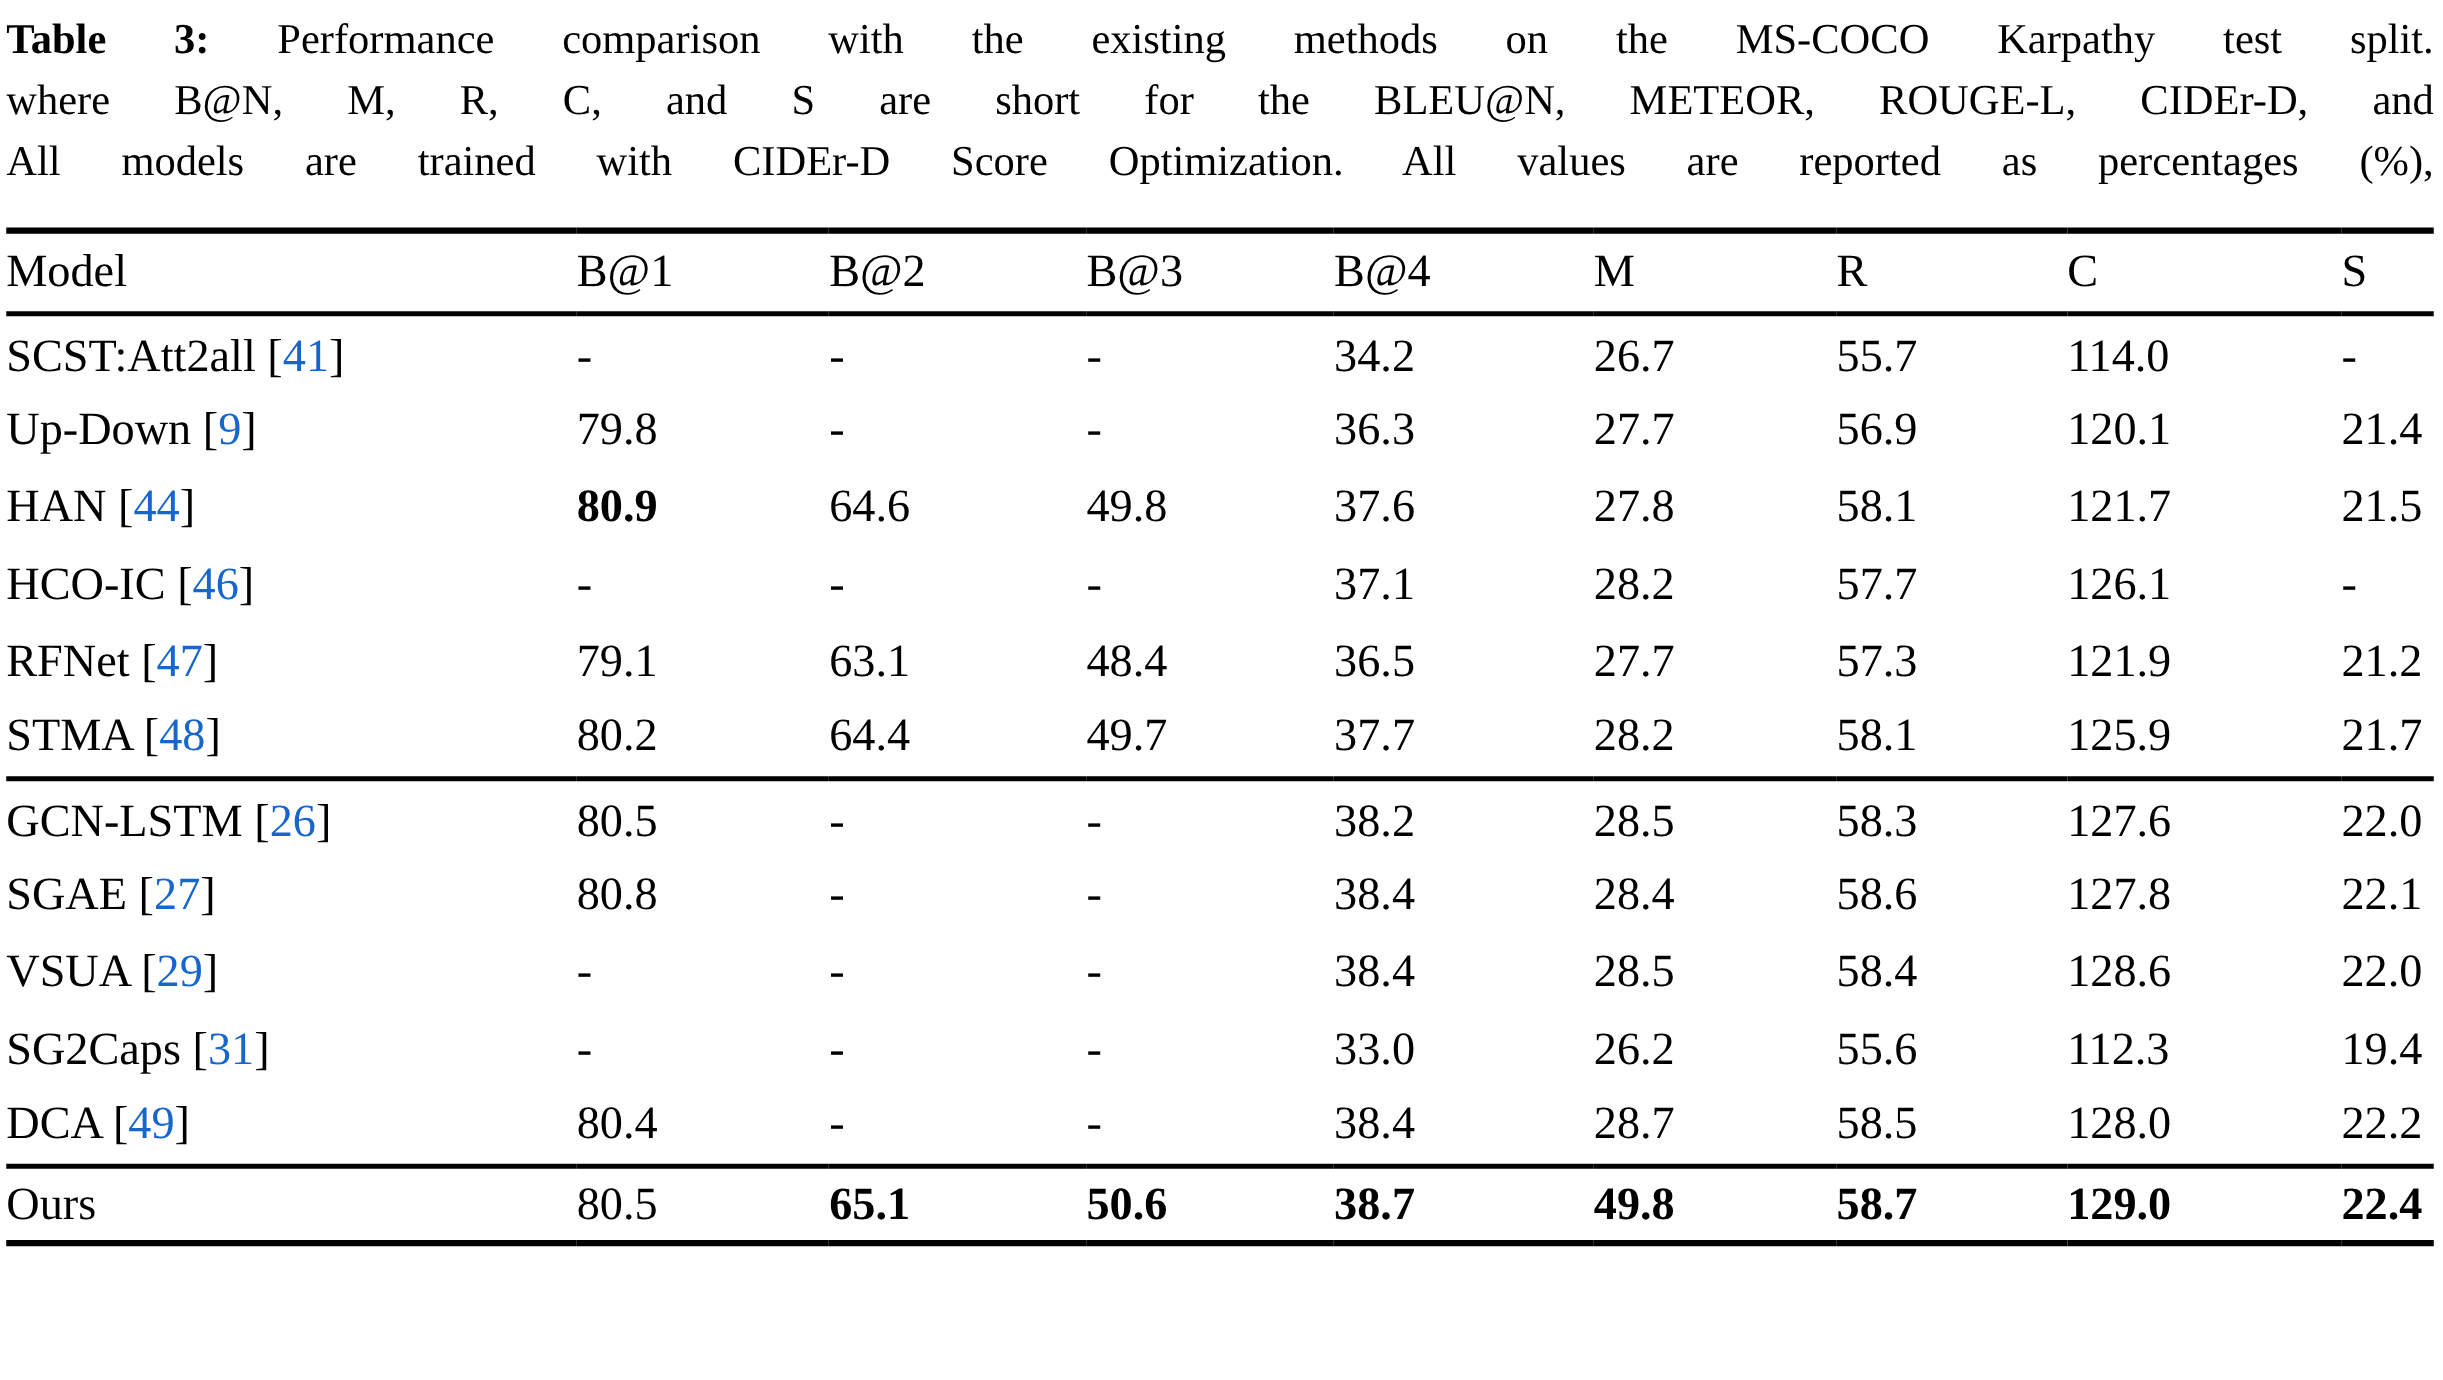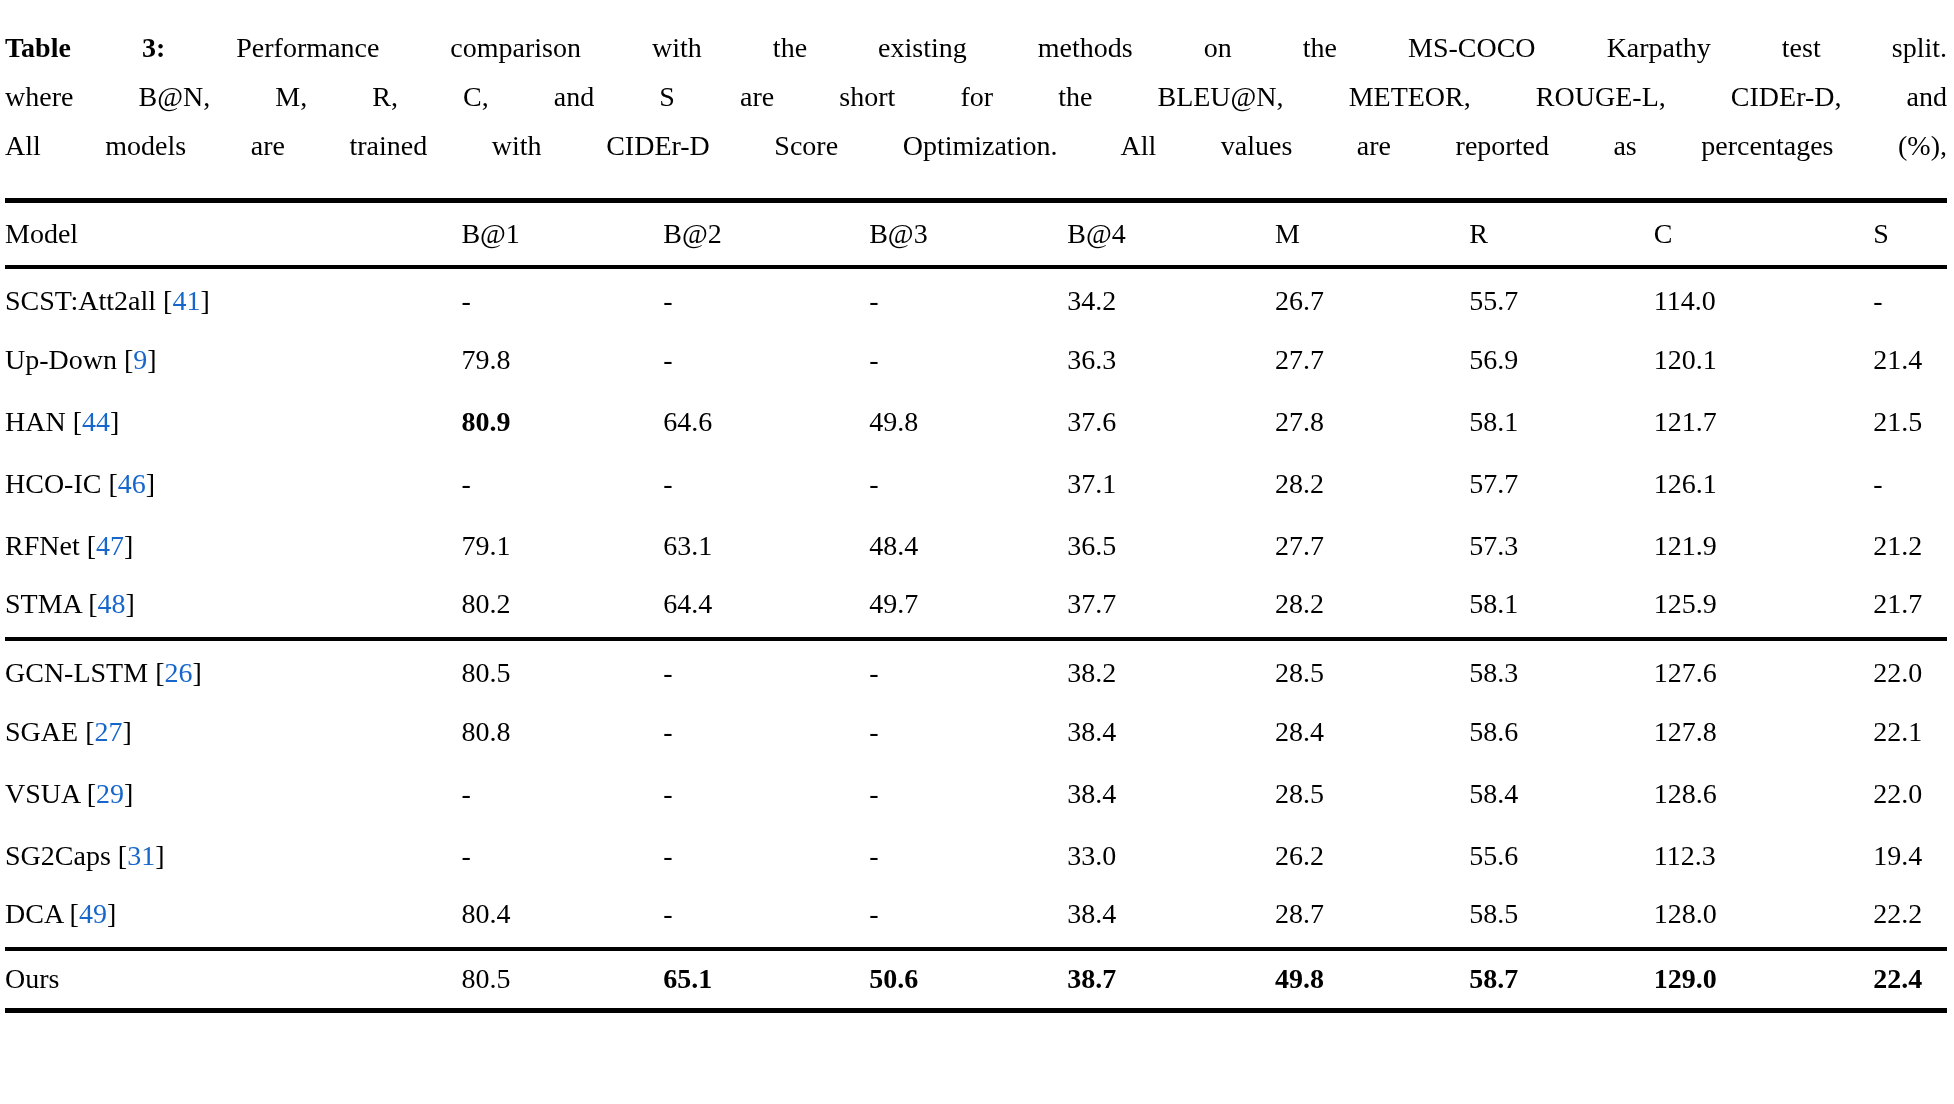--- a/index.html
+++ b/index.html
@@ -13,43 +13,43 @@
   .page {
     width: 1954px;
     height: 1104px;
     box-sizing: border-box;
     padding: 5px 7px 0 5px;
     overflow: hidden;
     background: #ffffff;
   }
   
   .caption {
-    font-size: 28px;
+    font-size: 34px;
     line-height: 49px;
-    margin-top: 18px;
+    margin-top: 2px;
   }
   .cap-line {
     text-align: justify;
     text-align-last: justify;
     height: 49px;
     overflow: hidden;
     white-space: nowrap;
   }
   .cap-line.last {
     text-align-last: left;
     white-space: normal;
   }
   .b { font-weight: bold; }
   
   table.results {
     width: 100%;
     border-collapse: collapse;
     table-layout: fixed;
     margin-top: 28px;
-    font-size: 28px;
+    font-size: 37px;
     border-top: 5px solid #000;
     border-bottom: 5px solid #000;
   }
   table.results th,
   table.results td {
     text-align: left;
     vertical-align: middle;
     padding: 0;
     white-space: nowrap;
     overflow: visible;

